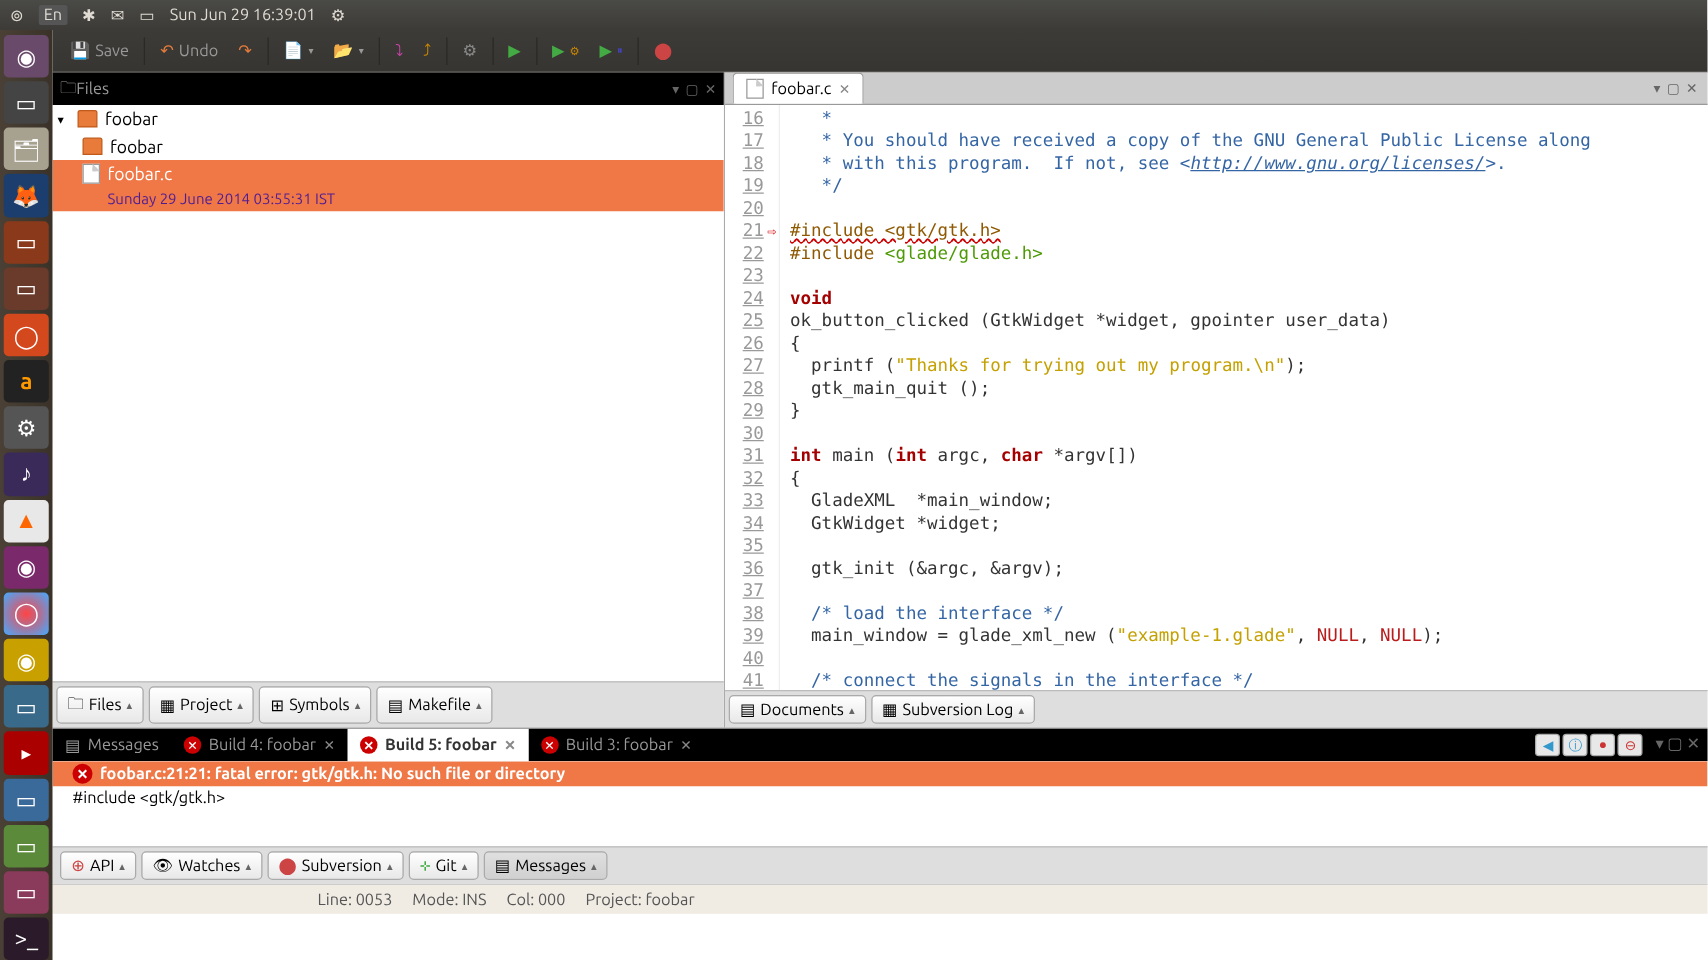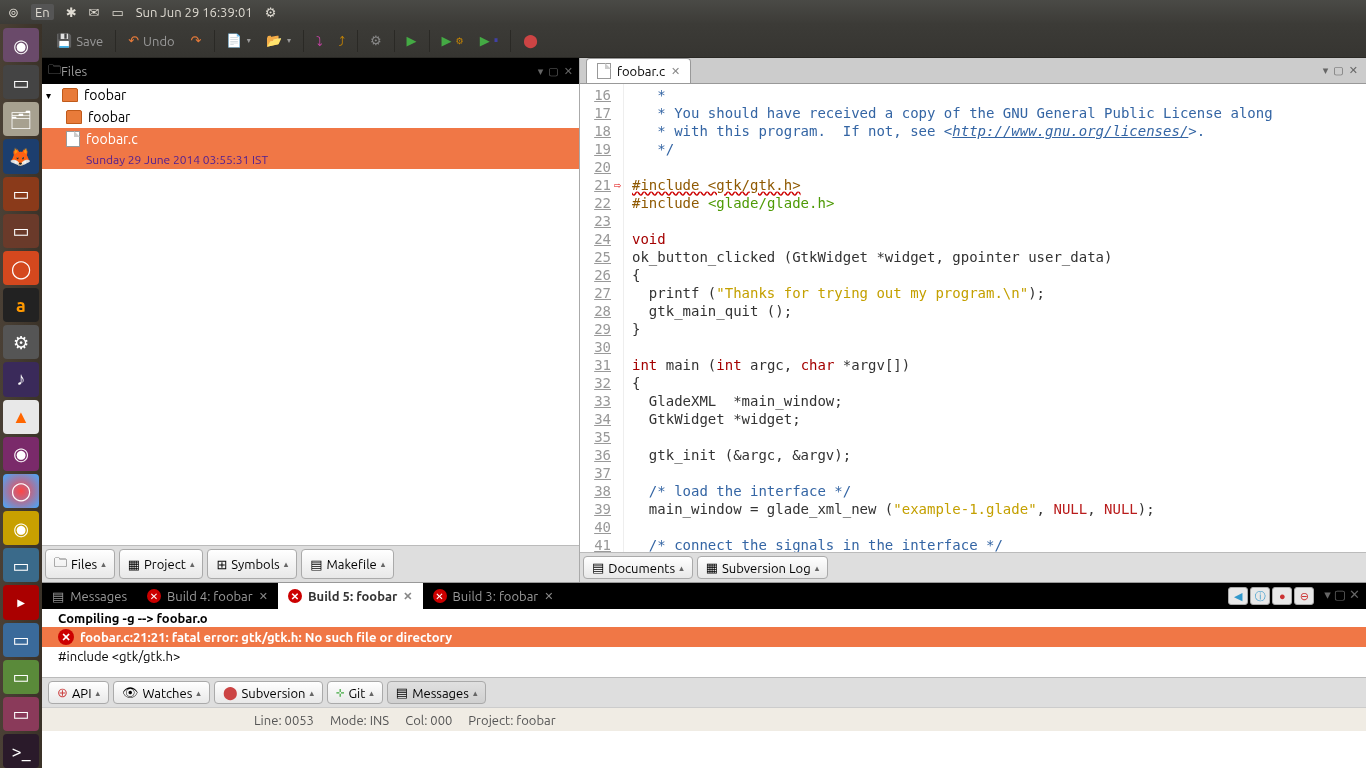--- a/index.html
+++ b/index.html
@@ -50,21 +50,21 @@
 .etab { display: flex; align-items: center; gap: 6px; padding: 4px 10px; background: #fff; border: 1px solid #999; border-bottom: none; border-radius: 4px 4px 0 0; font-size: 13px; }
 .etab .close { font-size: 11px; color: #888; cursor: pointer; }
 .editor { flex: 1; display: flex; font-family: "DejaVu Sans Mono", monospace; font-size: 14px; overflow: hidden; background: #fff; }
 .gutter { width: 44px; background: #fff; color: #999; text-align: right; padding: 2px 12px 0 0; line-height: 18px; border-right: 1px solid #eee; position: relative; text-decoration: underline; }
 .gutter .arrow-marker { position: absolute; right: -2px; color: #d00; font-size: 12px; }
 .code { flex: 1; padding: 2px 8px 0 8px; line-height: 18px; white-space: pre; color: #333; }
 .c-comment { color: #3465a4; }
 .c-pre { color: #8f5902; }
 .c-pre-err { color: #8f5902; text-decoration: underline wavy #cc0000; }
 .c-inc { color: #4e9a06; }
-.c-kw { color: #a40000; font-weight: normal; }
+.c-kw { color: #a40000; font-weight: bold; }
 .c-str { color: #c4a000; }
 .c-null { color: #b91c1c; }
 .c-link { color: #3465a4; font-style: italic; text-decoration: underline; }
 
 
 .msg-panel { border-top: 1px solid #999; }
 .msg-tabs { height: 26px; background: #000; display: flex; align-items: center; gap: 0; color: #999; }
 .msg-tab { display: flex; align-items: center; gap: 6px; padding: 4px 10px; font-size: 13px; height: 26px; cursor: pointer; }
 .msg-tab.active { background: #fff; color: #333; font-weight: bold; }
 .msg-tab .err-icon { width: 14px; height: 14px; background: #cc0000; border-radius: 50%; display: flex; align-items: center; justify-content: center; color: #fff; font-size: 10px; }
@@ -295,21 +295,20 @@
         </div>
         <div class="right">
           <span class="rb" style="color:#39c;">◀</span>
           <span class="rb" style="color:#39c;">ⓘ</span>
           <span class="rb" style="color:#c33;">●</span>
           <span class="rb" style="color:#c33;">⊖</span>
           <span style="color:#666;margin-left:8px;">▾ ▢ ✕</span>
         </div>
       </div>
     <div class="msg-content" id="msg-content">
-        <div class="msg-line bold">Compiling -g --&gt; foobar.o</div>
         <div class="msg-line err"><span class="eicon">✕</span>foobar.c:21:21: fatal error: gtk/gtk.h: No such file or directory</div>
         <div class="msg-line ">#include &lt;gtk/gtk.h&gt;</div>
       </div>
     <div class="lower-tabs">
       <div class="btab">
           <span style="color:#c44;">⊕</span>
           <span>API</span>
           <span class="arrow">▴</span>
         </div>
       <div class="btab">

